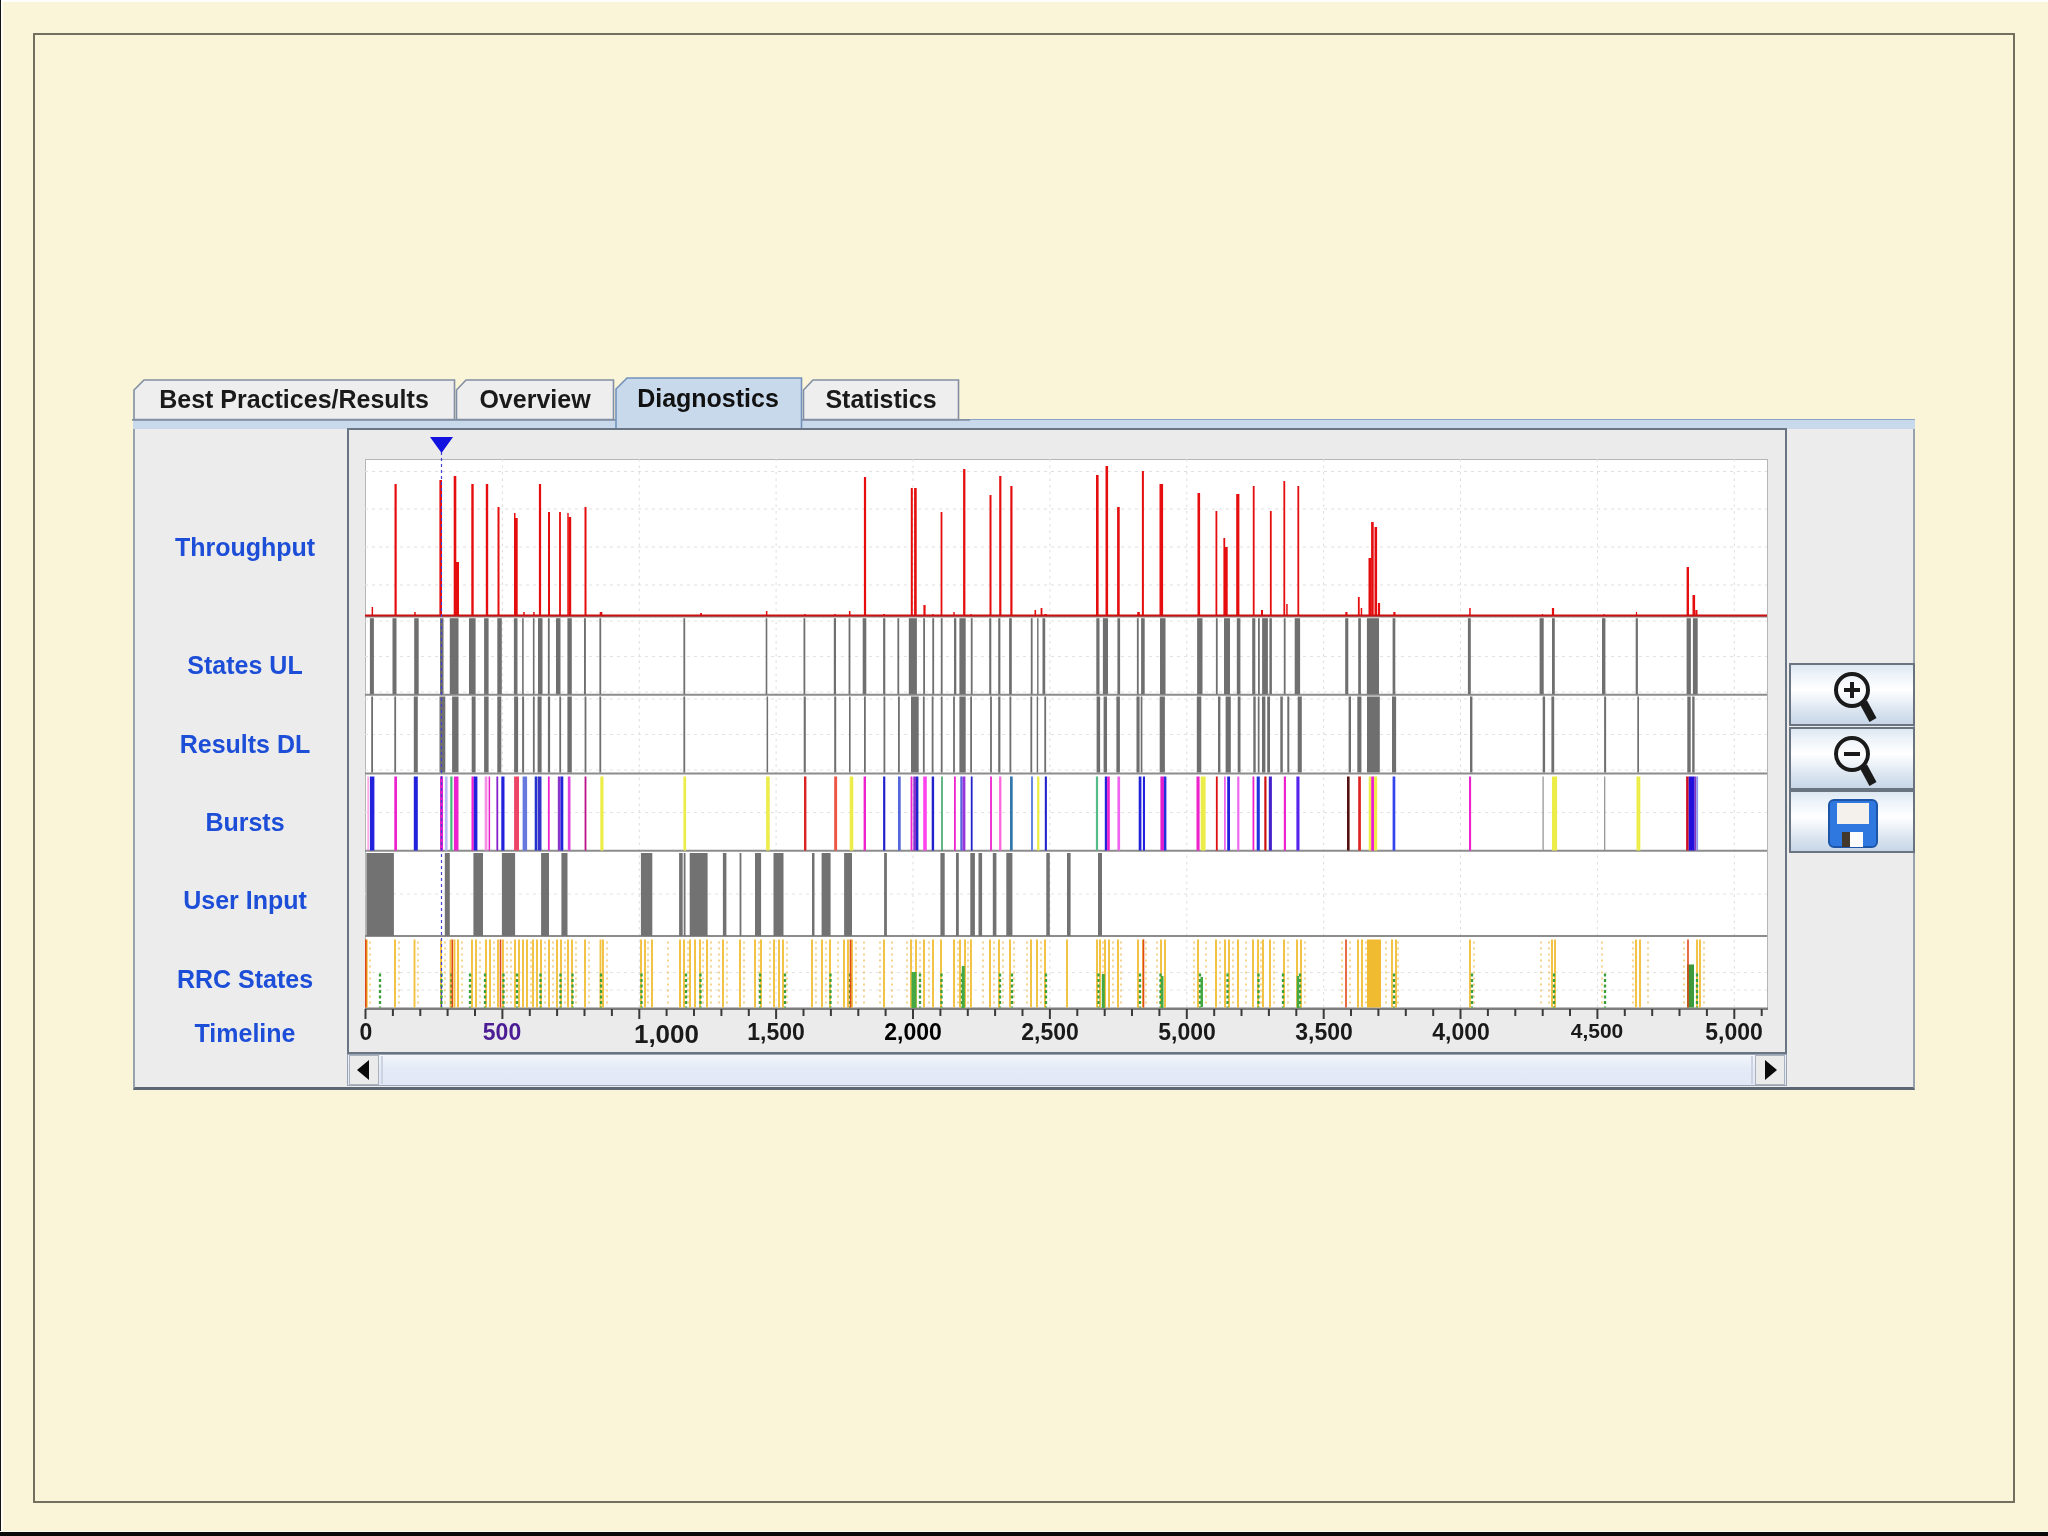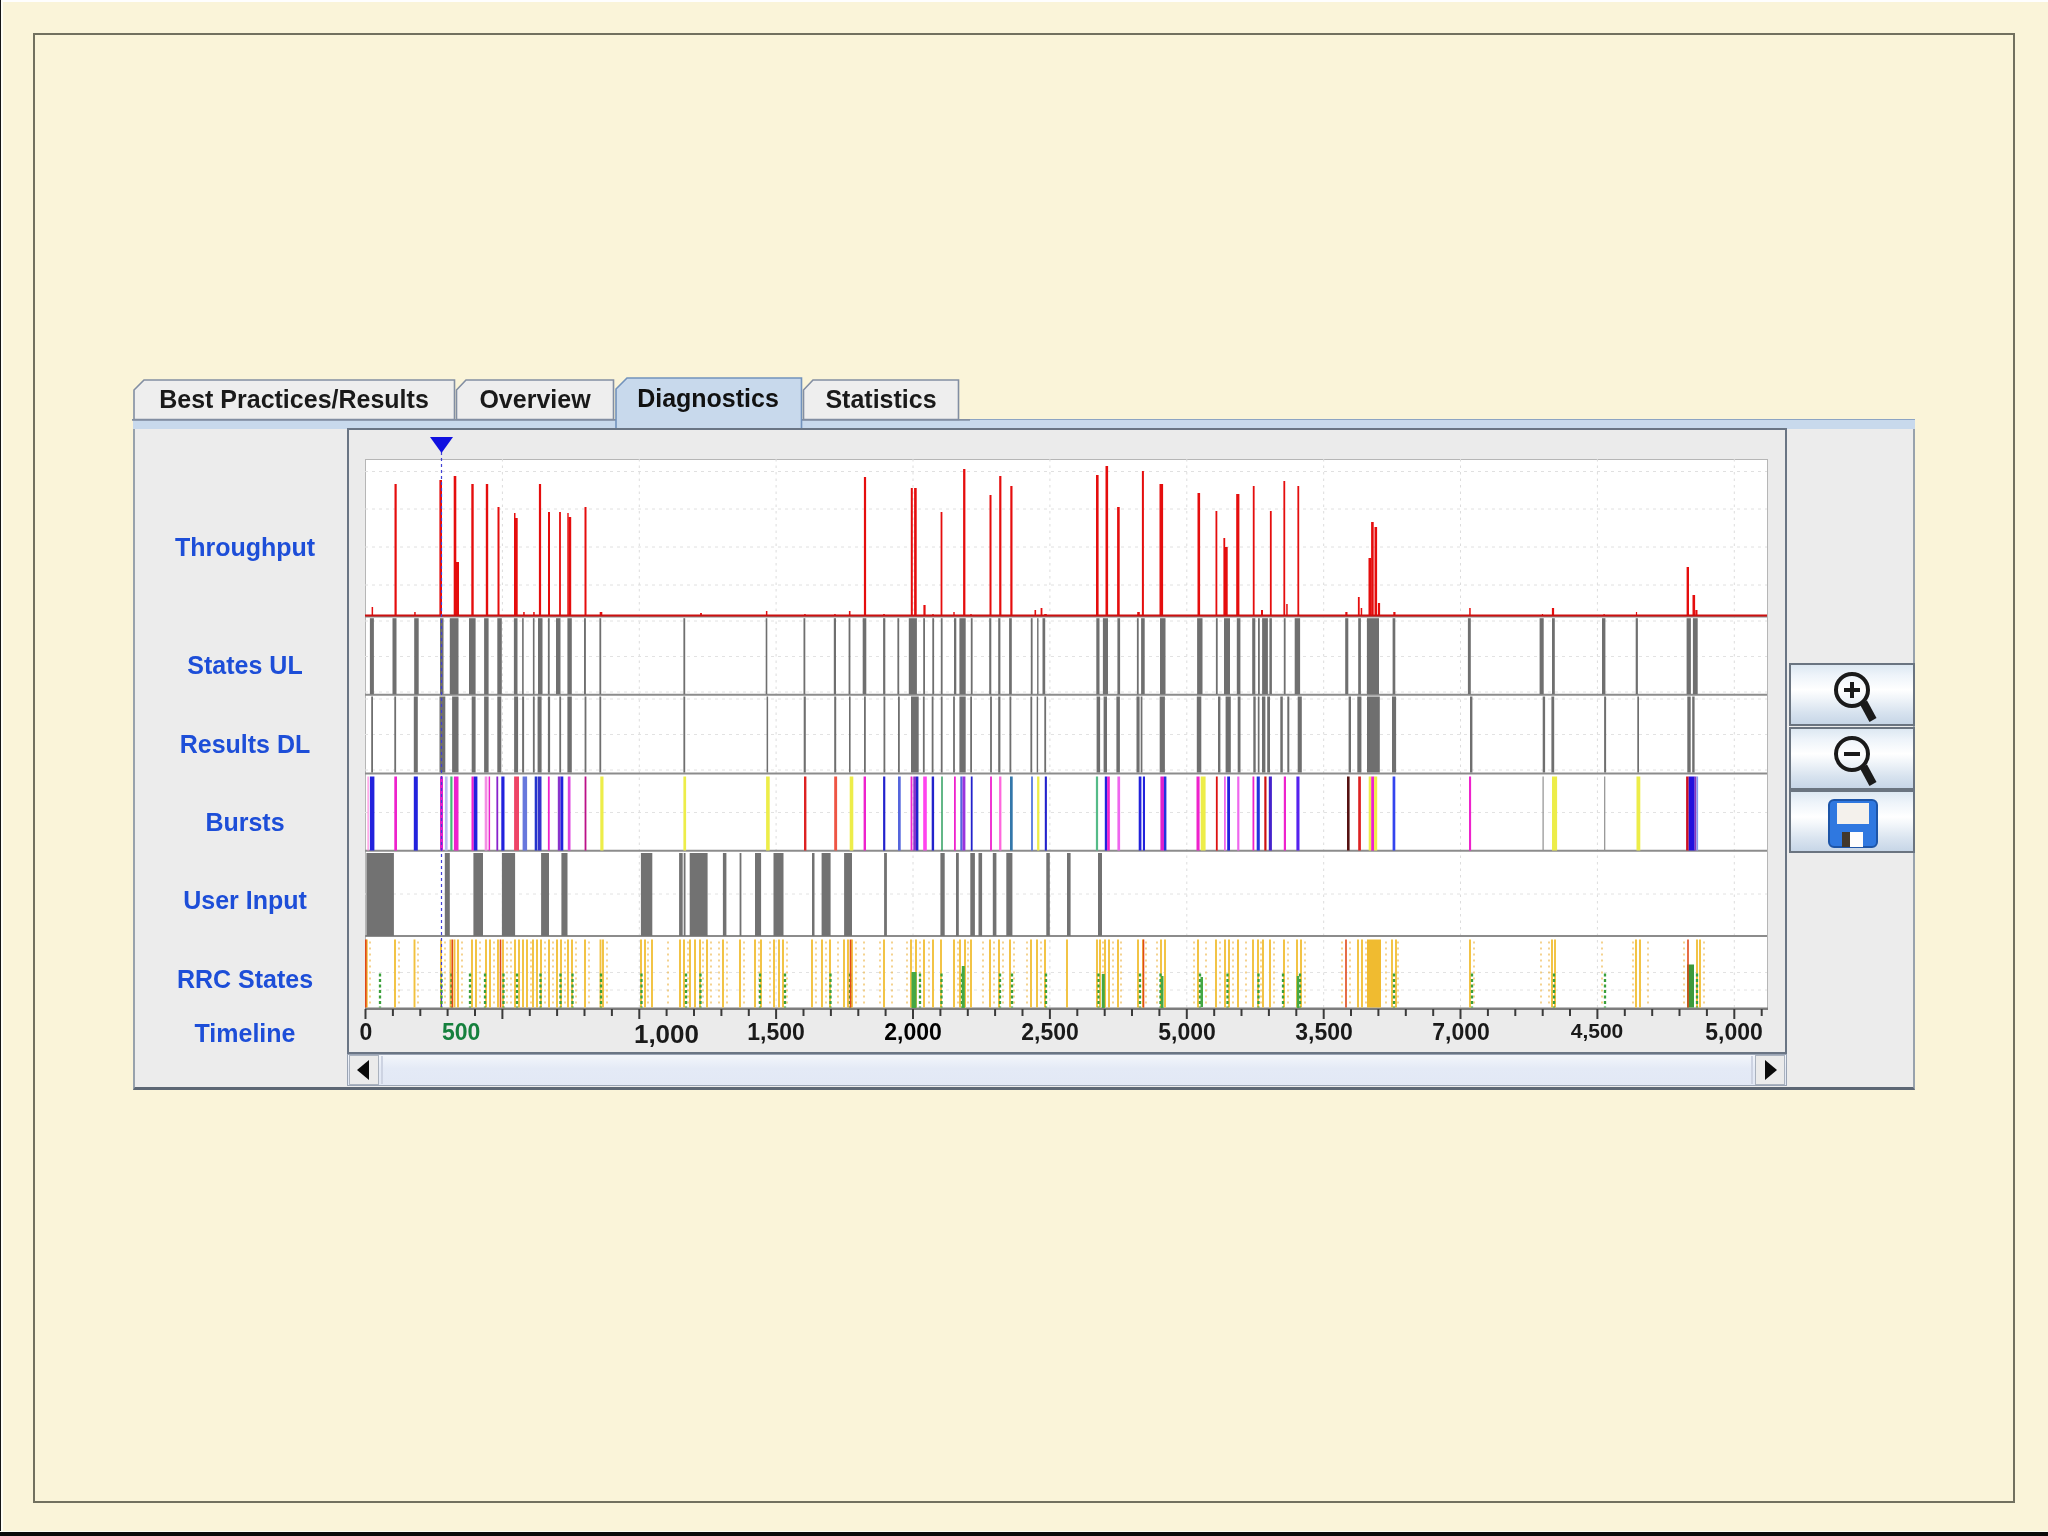--- a/index.html
+++ b/index.html
@@ -674,28 +674,28 @@
 <line x1="1624.8" y1="1009" x2="1624.8" y2="1016" stroke="#3a3a3a" stroke-width="2"></line>
 <line x1="1652.2" y1="1009" x2="1652.2" y2="1016" stroke="#3a3a3a" stroke-width="2"></line>
 <line x1="1679.5" y1="1009" x2="1679.5" y2="1016" stroke="#3a3a3a" stroke-width="2"></line>
 <line x1="1706.9" y1="1009" x2="1706.9" y2="1016" stroke="#3a3a3a" stroke-width="2"></line>
 <line x1="1734.3" y1="1009" x2="1734.3" y2="1019" stroke="#3a3a3a" stroke-width="2"></line>
 <line x1="1761.7" y1="1009" x2="1761.7" y2="1016" stroke="#3a3a3a" stroke-width="2"></line>
 <line x1="441.5" y1="452" x2="441.5" y2="1008" stroke="#4040d4" stroke-width="1.2" stroke-dasharray="3,3"></line>
 <path d="M430 437 L453 437 L441.5 453 Z" fill="#1111e0"></path>
 </svg>
 <div class="abs" style="left:306px;top:1019px;width:120px;text-align:center;font-weight:bold;font-size:23px;color:#1a1a1a;">0</div>
-<div class="abs" style="left:442px;top:1019px;width:120px;text-align:left;font-weight:bold;font-size:23px;color:#15803d;">500</div>
+<div class="abs" style="left:442px;top:1019px;width:120px;text-align:center;font-weight:bold;font-size:23px;color:#4c1d95;">500</div>
 <div class="abs" style="left:579px;top:1019px;width:120px;text-align:right;font-weight:bold;font-size:26px;color:#1a1a1a;">1,000</div>
 <div class="abs" style="left:716px;top:1019px;width:120px;text-align:center;font-weight:bold;font-size:23px;color:#1a1a1a;">1,500</div>
 <div class="abs" style="left:853px;top:1019px;width:120px;text-align:center;font-weight:bold;font-size:23px;color:#000000;">2,000</div>
 <div class="abs" style="left:990px;top:1019px;width:120px;text-align:center;font-weight:bold;font-size:23px;color:#1a1a1a;">2,500</div>
 <div class="abs" style="left:1127px;top:1019px;width:120px;text-align:center;font-weight:bold;font-size:23px;color:#1a1a1a;">5,000</div>
 <div class="abs" style="left:1264px;top:1019px;width:120px;text-align:center;font-weight:bold;font-size:23px;color:#1a1a1a;">3,500</div>
-<div class="abs" style="left:1401px;top:1019px;width:120px;text-align:center;font-weight:bold;font-size:23px;color:#1a1a1a;">7,000</div>
+<div class="abs" style="left:1401px;top:1019px;width:120px;text-align:center;font-weight:bold;font-size:23px;color:#1a1a1a;">4,000</div>
 <div class="abs" style="left:1537px;top:1019px;width:120px;text-align:center;font-weight:bold;font-size:21px;color:#1a1a1a;">4,500</div>
 <div class="abs" style="left:1674px;top:1019px;width:120px;text-align:center;font-weight:bold;font-size:23px;color:#1a1a1a;">5,000</div>
 
 <div class="abs" id="sbar"></div>
 <div class="abs" style="left:381px;top:1056px;width:2px;height:28px;background:#cdd3e2;"></div>
 <div class="abs" style="left:1751px;top:1056px;width:2px;height:28px;background:#cdd3e2;"></div>
 <div class="sbtn" style="left:349px;"><svg width="28" height="28">
       <path d="M19 4 L19 24 L7 14 Z" fill="#0a0a0a"></path>
     </svg></div>
 <div class="sbtn" style="left:1755px;"><svg width="28" height="28">

